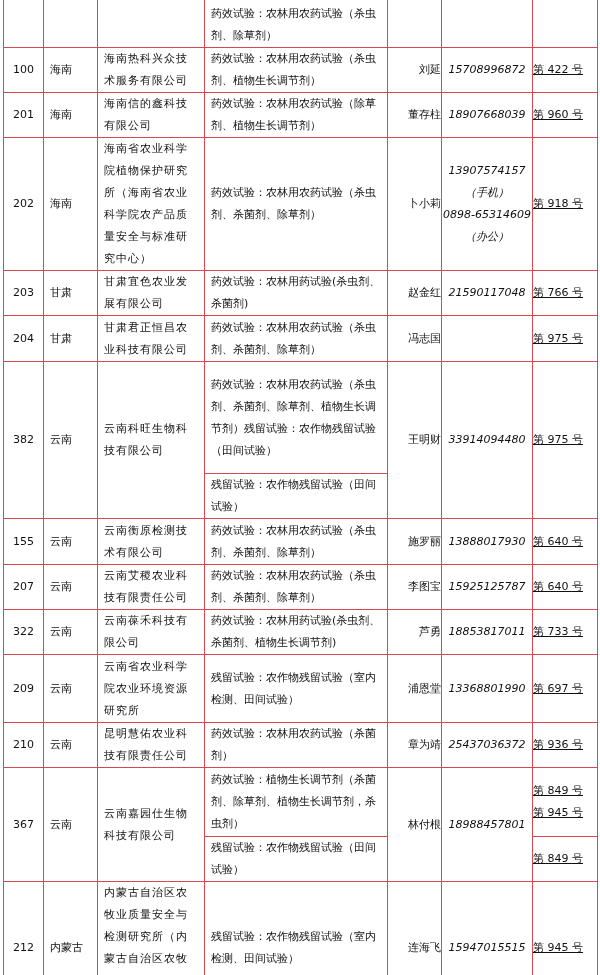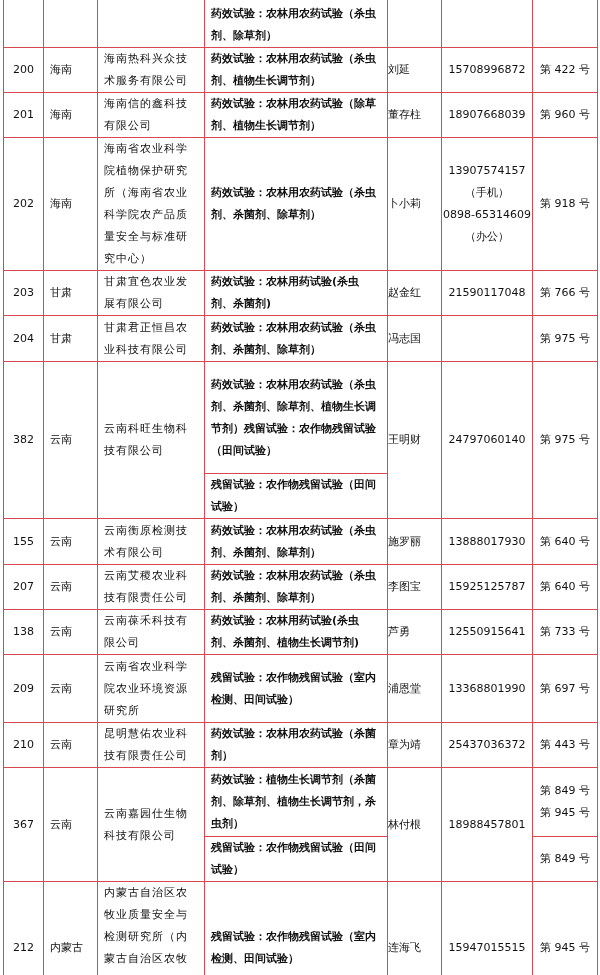--- a/index.html
+++ b/index.html
@@ -3,24 +3,24 @@
 <meta charset="utf-8">
 <style>
   html, body { margin: 0; padding: 0; background: #ffffff; }
   body { width: 600px; height: 975px; overflow: hidden; position: relative;
          font-family: "DejaVu Sans", "Liberation Sans", sans-serif; color: #111; }
   .tbl { position: absolute; left: 3px; top: -1px; width: 595px; border-collapse: collapse; table-layout: fixed; }
   .tbl td { border: 1px solid #d9484f; padding: 0 6px; font-size: 11px; line-height: 22px; vertical-align: middle; }
   .c-no { width: 40px; text-align: center; padding: 0 !important; }
   .c-prov { width: 54px; }
   .c-org { width: 107px; }
-  .c-scope { width: 183px; font-weight: bold; }
-  .c-contact { width: 54px; text-align: left; padding: 0 !important; }
-  .c-phone { width: 91px; text-align: center; padding: 0 !important; }
-  .c-doc { width: 65px; text-align: center; padding: 0 !important; }
+  .c-scope { width: 183px; }
+  .c-contact { width: 54px; text-align: right; padding: 0 !important; }
+  .c-phone { width: 91px; text-align: center; padding: 0 !important; font-style: italic; }
+  .c-doc { width: 65px; padding: 0 !important; text-decoration: underline; }
   .org-txt { letter-spacing: 1px; margin-left: 31px; }
   .doc-line { display: block; }
 </style>
 </head>
 <body>
 
 <table class="tbl">
   <colgroup>
     <col style="width:40px">
       <col style="width:54px">
@@ -36,21 +36,21 @@
       <td class="c-no"></td>
       <td class="c-prov"></td>
       <td class="c-org"></td>
       <td class="c-scope" style="border-top:1px solid #d9484f;padding-top:2px">药效试验：农林用农药试验（杀虫剂、除草剂）</td>
       <td class="c-contact"></td>
       <td class="c-phone"></td>
       <td class="c-doc"></td>
     </tr>
 
     <tr style="height:45px">
-      <td class="c-no">200</td>
+      <td class="c-no">100</td>
       <td class="c-prov">海南</td>
       <td class="c-org org-txt">海南热科兴众技术服务有限公司</td>
       <td class="c-scope">药效试验：农林用农药试验（杀虫剂、植物生长调节剂）</td>
       <td class="c-contact">刘延</td>
       <td class="c-phone">15708996872</td>
       <td class="c-doc">第 422 号</td>
     </tr>
 
     <tr style="height:45px">
       <td class="c-no">201</td>
@@ -96,21 +96,21 @@
       <td class="c-phone"></td>
       <td class="c-doc">第 975 号</td>
     </tr>
 
     <tr style="height:112px">
       <td class="c-no" rowspan="2">382</td>
       <td class="c-prov" rowspan="2">云南</td>
       <td class="c-org org-txt" rowspan="2">云南科旺生物科技有限公司</td>
       <td class="c-scope">药效试验：农林用农药试验（杀虫剂、杀菌剂、除草剂、植物生长调节剂）残留试验：农作物残留试验（田间试验）</td>
       <td class="c-contact" rowspan="2">王明财</td>
-      <td class="c-phone" rowspan="2">24797060140</td>
+      <td class="c-phone" rowspan="2">33914094480</td>
       <td class="c-doc" rowspan="2">第 975 号</td>
     </tr>
     <tr style="height:45px">
       <td class="c-scope">残留试验：农作物残留试验（田间试验）</td>
     </tr>
 
     <tr style="height:46px">
       <td class="c-no">155</td>
       <td class="c-prov">云南</td>
       <td class="c-org org-txt">云南衡原检测技术有限公司</td>
@@ -124,47 +124,47 @@
       <td class="c-no">207</td>
       <td class="c-prov">云南</td>
       <td class="c-org org-txt">云南艾稷农业科技有限责任公司</td>
       <td class="c-scope">药效试验：农林用农药试验（杀虫剂、杀菌剂、除草剂）</td>
       <td class="c-contact">李图宝</td>
       <td class="c-phone">15925125787</td>
       <td class="c-doc">第 640 号</td>
     </tr>
 
     <tr style="height:45px">
-      <td class="c-no">138</td>
+      <td class="c-no">322</td>
       <td class="c-prov">云南</td>
       <td class="c-org org-txt">云南葆禾科技有限公司</td>
       <td class="c-scope">药效试验：农林用药试验(杀虫剂、杀菌剂、植物生长调节剂)</td>
       <td class="c-contact">芦勇</td>
-      <td class="c-phone">12550915641</td>
+      <td class="c-phone">18853817011</td>
       <td class="c-doc">第 733 号</td>
     </tr>
 
     <tr style="height:68px">
       <td class="c-no">209</td>
       <td class="c-prov">云南</td>
       <td class="c-org org-txt">云南省农业科学院农业环境资源研究所</td>
       <td class="c-scope">残留试验：农作物残留试验（室内检测、田间试验）</td>
       <td class="c-contact">浦恩堂</td>
       <td class="c-phone">13368801990</td>
       <td class="c-doc">第 697 号</td>
     </tr>
 
     <tr style="height:45px">
       <td class="c-no">210</td>
       <td class="c-prov">云南</td>
       <td class="c-org org-txt">昆明慧佑农业科技有限责任公司</td>
       <td class="c-scope">药效试验：农林用农药试验（杀菌剂）</td>
       <td class="c-contact">章为靖</td>
       <td class="c-phone">25437036372</td>
-      <td class="c-doc">第 443 号</td>
+      <td class="c-doc">第 936 号</td>
     </tr>
 
     <tr style="height:69px">
       <td class="c-no" rowspan="2">367</td>
       <td class="c-prov" rowspan="2">云南</td>
       <td class="c-org org-txt" rowspan="2">云南嘉园仕生物科技有限公司</td>
       <td class="c-scope">药效试验：植物生长调节剂（杀菌剂、除草剂、植物生长调节剂，杀虫剂）</td>
       <td class="c-contact" rowspan="2">林付根</td>
       <td class="c-phone" rowspan="2">18988457801</td>
       <td class="c-doc">

